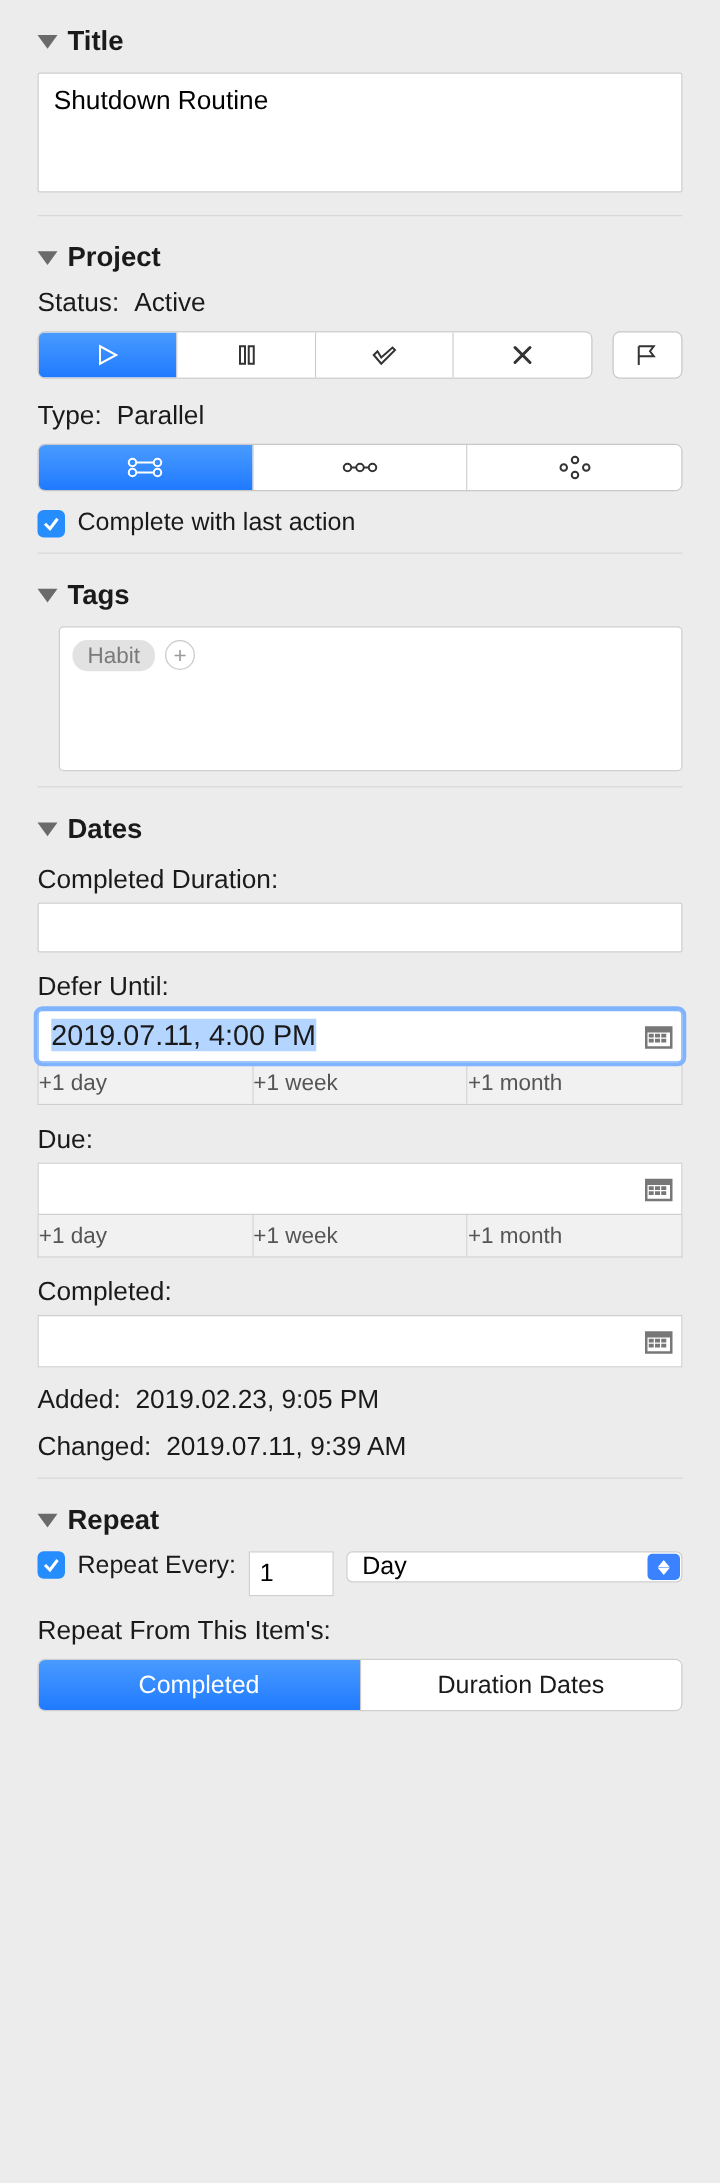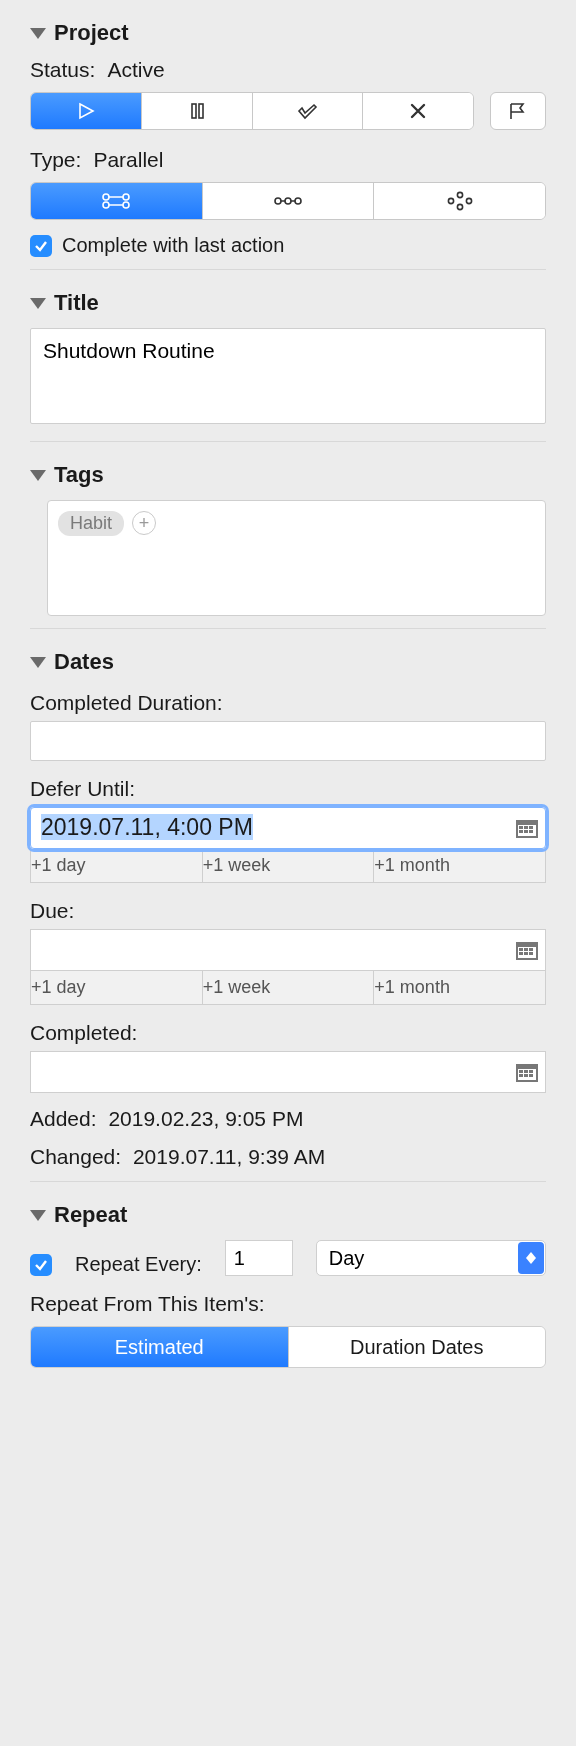--- a/index.html
+++ b/index.html
@@ -153,37 +153,37 @@
     text-align: left;
     padding: 6px 0;
     font-size: 18px;
     color: #555;
     border-right: 1px solid #cfcfcf;
     background: #f1f1f1;
   }
   .quick-btn:last-child { border-right: none; }
   .meta-row { font-size: 21px; margin-top: 14px; }
   .meta-row .k { margin-right: 6px; }
-  .repeat-row { display: flex; align-items: flex-end; gap: 23px; margin-top: 10px; }
+  .repeat-row { display: flex; align-items: flex-start; gap: 10px; margin-top: 10px; }
   .num-input {
     width: 68px;
     height: 36px;
     background: #fff;
     border: 1px solid #cfcfcf;
     font-size: 20px;
     padding: 4px 8px;
     font-family: inherit;
   }
   .select-wrap {
     position: relative;
     flex: 1;
   }
   .select {
     width: 100%;
-    height: 36px;
+    height: 25px;
     background: #fff;
     border: 1px solid #cfcfcf;
     border-radius: 5px;
     padding: 4px 34px 4px 12px;
     font-size: 20px;
     font-family: inherit;
     appearance: none;
   }
   .select-stepper {
     position: absolute;
@@ -206,20 +206,28 @@
   svg { display: block; }
 </style>
 </head>
 <body>
 
 <div class="inspector">
 
   <div class="section">
     <div class="section-header">
       <span class="disclosure-triangle"></span>
+      <span>Title</span>
+    </div>
+    <textarea class="text-area" style="">Shutdown Routine</textarea>
+  </div>
+
+  <div class="section">
+    <div class="section-header">
+      <span class="disclosure-triangle"></span>
       <span>Project</span>
     </div>
 
     <div class="row">
       <span class="label">Status:</span>
       <span class="label">Active</span>
     </div>
     <div class="status-row">
       <div class="seg-group status-seg">
         <div class="seg-btn selected">
@@ -284,28 +292,20 @@
     </div>
 
     <div class="checkbox-row">
       <div class="checkbox">
         <svg width="14" height="14" viewBox="0 0 14 14">
             <path d="M2 7 L6 11 L12 3" fill="none" stroke="#fff" stroke-width="2.4"></path>
           </svg>
       </div>
       <span>Complete with last action</span>
     </div>
-  </div>
-
-  <div class="section">
-    <div class="section-header">
-      <span class="disclosure-triangle"></span>
-      <span>Title</span>
-    </div>
-    <textarea class="text-area" style="">Shutdown Routine</textarea>
   </div>
 
   <div class="section">
     <div class="section-header">
       <span class="disclosure-triangle"></span>
       <span>Tags</span>
     </div>
     <div class="tags-box">
       <span class="tag-chip">Habit</span>
       <span class="add-tag-chip">
@@ -418,18 +418,18 @@
             </svg>
           <svg width="10" height="6" viewBox="0 0 10 6">
               <path d="M0 0 L5 6 L10 0 Z" fill="#fff"></path>
             </svg>
         </div>
       </div>
     </div>
 
     <div class="field-label">Repeat From This Item's:</div>
     <div class="repeat-from-seg">
-      <div class="seg-btn text selected">Estimated</div>
+      <div class="seg-btn text selected">Completed</div>
       <div class="seg-btn text">Duration Dates</div>
     </div>
   </div>
 
 </div>
 
 </body></html>

